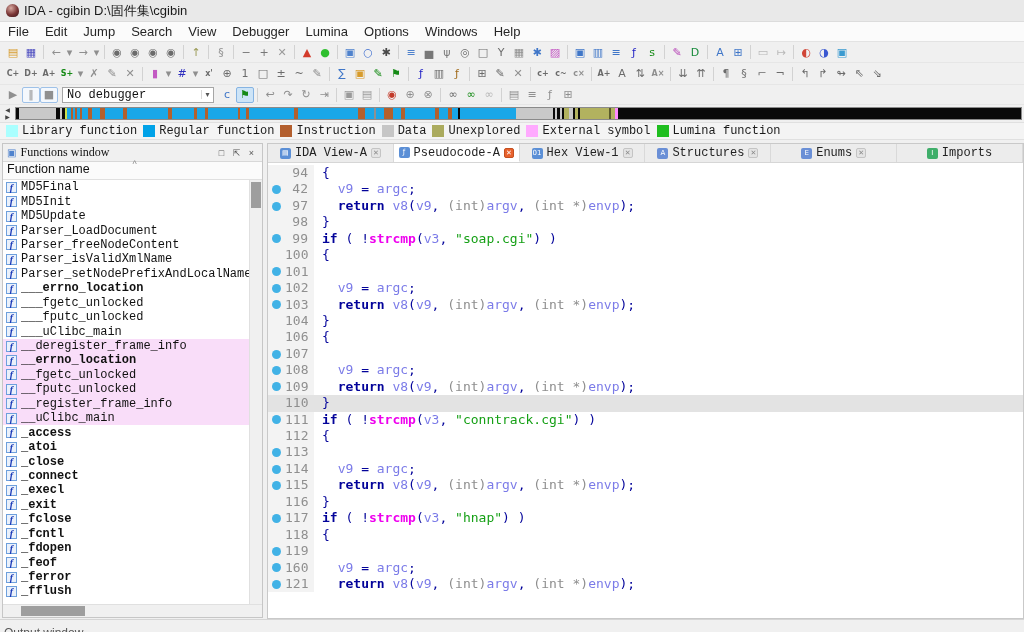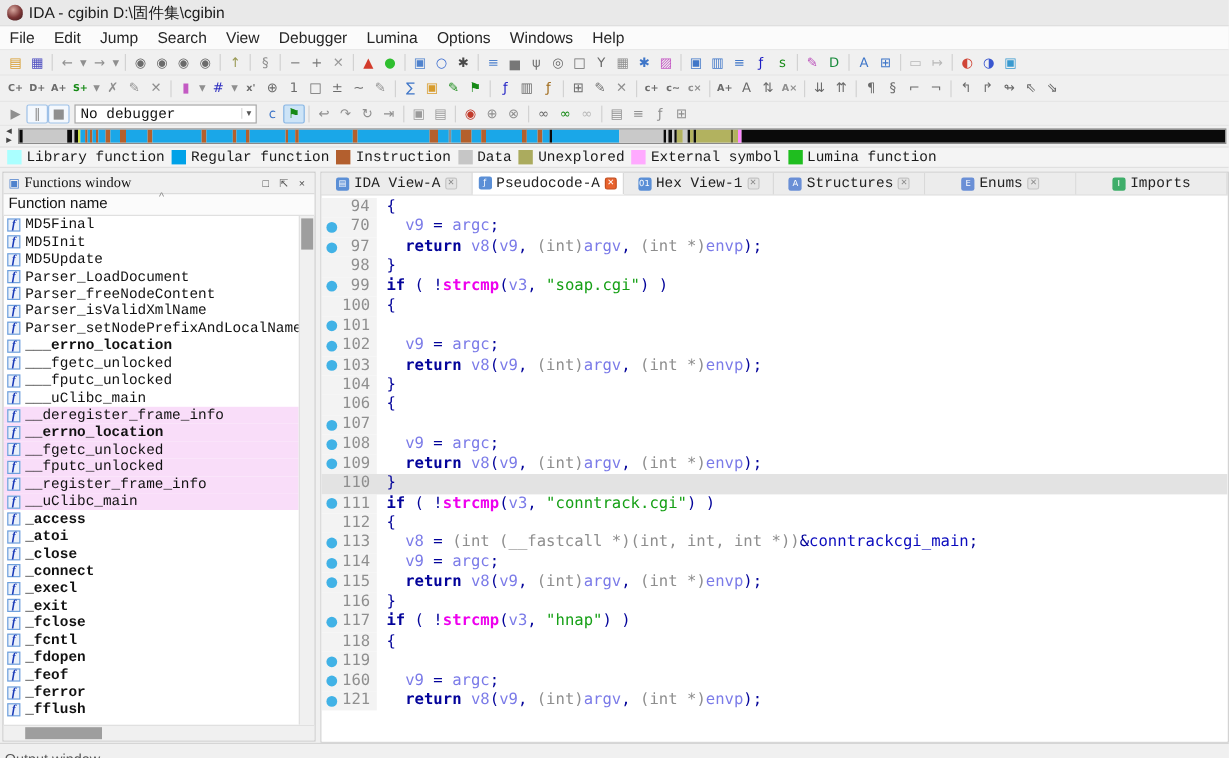--- a/index.html
+++ b/index.html
@@ -754,37 +754,37 @@
           <span class="tab-label">Enums</span>
           <span class="tab-close">✕</span>
         </div>
         <div class="tab">
           <span class="tab-icon" style="background: rgb(63, 174, 106);">I</span>
           <span class="tab-label">Imports</span>
         </div>
       </div>
     <div id="code">
         <div class="cl"><span class="dotcol"></span><span class="lnum">94</span><span class="src"><span class="sg-p">{</span></span></div>
-        <div class="cl"><span class="dotcol"><span class="dot"></span></span><span class="lnum">70</span><span class="src"><span class="sg-w">  </span><span class="sg-v">v9</span><span class="sg-p"> = </span><span class="sg-v">argc</span><span class="sg-p">;</span></span></div>
+        <div class="cl"><span class="dotcol"><span class="dot"></span></span><span class="lnum">42</span><span class="src"><span class="sg-w">  </span><span class="sg-v">v9</span><span class="sg-p"> = </span><span class="sg-v">argc</span><span class="sg-p">;</span></span></div>
         <div class="cl"><span class="dotcol"><span class="dot"></span></span><span class="lnum">97</span><span class="src"><span class="sg-w">  </span><span class="sg-k">return</span><span class="sg-w"> </span><span class="sg-v">v8</span><span class="sg-p">(</span><span class="sg-v">v9</span><span class="sg-p">, </span><span class="sg-c">(int)</span><span class="sg-v">argv</span><span class="sg-p">, </span><span class="sg-c">(int *)</span><span class="sg-v">envp</span><span class="sg-p">);</span></span></div>
         <div class="cl"><span class="dotcol"></span><span class="lnum">98</span><span class="src"><span class="sg-p">}</span></span></div>
         <div class="cl"><span class="dotcol"><span class="dot"></span></span><span class="lnum">99</span><span class="src"><span class="sg-k">if</span><span class="sg-p"> ( !</span><span class="sg-m">strcmp</span><span class="sg-p">(</span><span class="sg-v">v3</span><span class="sg-p">, </span><span class="sg-s">"soap.cgi"</span><span class="sg-p">) )</span></span></div>
         <div class="cl"><span class="dotcol"></span><span class="lnum">100</span><span class="src"><span class="sg-p">{</span></span></div>
         <div class="cl"><span class="dotcol"><span class="dot"></span></span><span class="lnum">101</span></div>
         <div class="cl"><span class="dotcol"><span class="dot"></span></span><span class="lnum">102</span><span class="src"><span class="sg-w">  </span><span class="sg-v">v9</span><span class="sg-p"> = </span><span class="sg-v">argc</span><span class="sg-p">;</span></span></div>
         <div class="cl"><span class="dotcol"><span class="dot"></span></span><span class="lnum">103</span><span class="src"><span class="sg-w">  </span><span class="sg-k">return</span><span class="sg-w"> </span><span class="sg-v">v8</span><span class="sg-p">(</span><span class="sg-v">v9</span><span class="sg-p">, </span><span class="sg-c">(int)</span><span class="sg-v">argv</span><span class="sg-p">, </span><span class="sg-c">(int *)</span><span class="sg-v">envp</span><span class="sg-p">);</span></span></div>
         <div class="cl"><span class="dotcol"></span><span class="lnum">104</span><span class="src"><span class="sg-p">}</span></span></div>
         <div class="cl"><span class="dotcol"></span><span class="lnum">106</span><span class="src"><span class="sg-p">{</span></span></div>
         <div class="cl"><span class="dotcol"><span class="dot"></span></span><span class="lnum">107</span></div>
         <div class="cl"><span class="dotcol"><span class="dot"></span></span><span class="lnum">108</span><span class="src"><span class="sg-w">  </span><span class="sg-v">v9</span><span class="sg-p"> = </span><span class="sg-v">argc</span><span class="sg-p">;</span></span></div>
         <div class="cl"><span class="dotcol"><span class="dot"></span></span><span class="lnum">109</span><span class="src"><span class="sg-w">  </span><span class="sg-k">return</span><span class="sg-w"> </span><span class="sg-v">v8</span><span class="sg-p">(</span><span class="sg-v">v9</span><span class="sg-p">, </span><span class="sg-c">(int)</span><span class="sg-v">argv</span><span class="sg-p">, </span><span class="sg-c">(int *)</span><span class="sg-v">envp</span><span class="sg-p">);</span></span></div>
         <div class="cl hl"><span class="dotcol"></span><span class="lnum">110</span><span class="src"><span class="sg-p">}</span></span></div>
         <div class="cl"><span class="dotcol"><span class="dot"></span></span><span class="lnum">111</span><span class="src"><span class="sg-k">if</span><span class="sg-p"> ( !</span><span class="sg-m">strcmp</span><span class="sg-p">(</span><span class="sg-v">v3</span><span class="sg-p">, </span><span class="sg-s">"conntrack.cgi"</span><span class="sg-p">) )</span></span></div>
         <div class="cl"><span class="dotcol"></span><span class="lnum">112</span><span class="src"><span class="sg-p">{</span></span></div>
-        <div class="cl"><span class="dotcol"><span class="dot"></span></span><span class="lnum">113</span><span class="src"><span class="sg-w">  </span><span class="sg-v">v8</span><span class="sg-p"> = </span><span class="sg-c">(int (__fastcall *)(int, int, int *))</span><span class="sg-p">&amp;</span><span class="sg-f">conntrackcgi_main</span><span class="sg-p">;</span></span></div>
+        <div class="cl"><span class="dotcol"><span class="dot"></span></span><span class="lnum">113</span></div>
         <div class="cl"><span class="dotcol"><span class="dot"></span></span><span class="lnum">114</span><span class="src"><span class="sg-w">  </span><span class="sg-v">v9</span><span class="sg-p"> = </span><span class="sg-v">argc</span><span class="sg-p">;</span></span></div>
         <div class="cl"><span class="dotcol"><span class="dot"></span></span><span class="lnum">115</span><span class="src"><span class="sg-w">  </span><span class="sg-k">return</span><span class="sg-w"> </span><span class="sg-v">v8</span><span class="sg-p">(</span><span class="sg-v">v9</span><span class="sg-p">, </span><span class="sg-c">(int)</span><span class="sg-v">argv</span><span class="sg-p">, </span><span class="sg-c">(int *)</span><span class="sg-v">envp</span><span class="sg-p">);</span></span></div>
         <div class="cl"><span class="dotcol"></span><span class="lnum">116</span><span class="src"><span class="sg-p">}</span></span></div>
         <div class="cl"><span class="dotcol"><span class="dot"></span></span><span class="lnum">117</span><span class="src"><span class="sg-k">if</span><span class="sg-p"> ( !</span><span class="sg-m">strcmp</span><span class="sg-p">(</span><span class="sg-v">v3</span><span class="sg-p">, </span><span class="sg-s">"hnap"</span><span class="sg-p">) )</span></span></div>
         <div class="cl"><span class="dotcol"></span><span class="lnum">118</span><span class="src"><span class="sg-p">{</span></span></div>
         <div class="cl"><span class="dotcol"><span class="dot"></span></span><span class="lnum">119</span></div>
         <div class="cl"><span class="dotcol"><span class="dot"></span></span><span class="lnum">160</span><span class="src"><span class="sg-w">  </span><span class="sg-v">v9</span><span class="sg-p"> = </span><span class="sg-v">argc</span><span class="sg-p">;</span></span></div>
         <div class="cl"><span class="dotcol"><span class="dot"></span></span><span class="lnum">121</span><span class="src"><span class="sg-w">  </span><span class="sg-k">return</span><span class="sg-w"> </span><span class="sg-v">v8</span><span class="sg-p">(</span><span class="sg-v">v9</span><span class="sg-p">, </span><span class="sg-c">(int)</span><span class="sg-v">argv</span><span class="sg-p">, </span><span class="sg-c">(int *)</span><span class="sg-v">envp</span><span class="sg-p">);</span></span></div>
       </div>
   </div>

